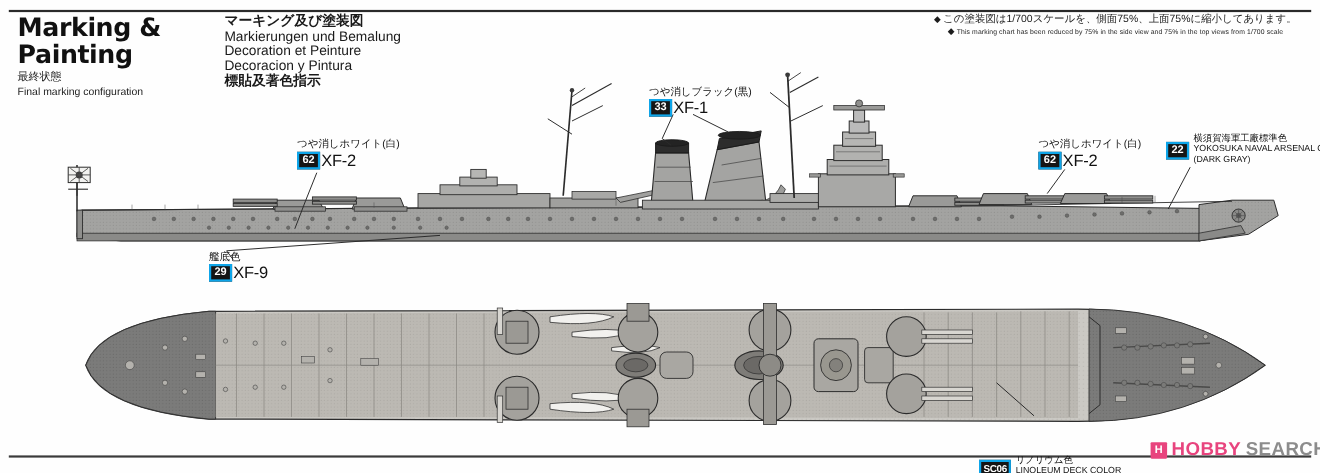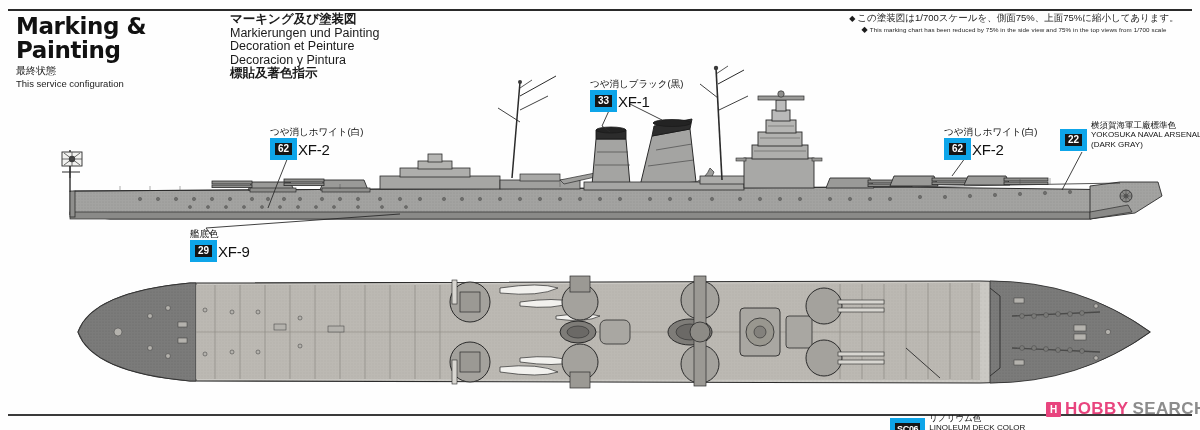--- a/index.html
+++ b/index.html
@@ -54,21 +54,21 @@
     color: #222;
   }
   .sub-en {
     font-size: 9.5px;
     line-height: 1.2;
     color: #222;
   }
 
   .lang-list {
     position: absolute;
-    left: 230px;
+    left: 204px;
     top: 13px;
     width: 300px;
   }
   .lang-list div {
     font-size: 12.5px;
     line-height: 13.6px;
     color: #1a1a1a;
     white-space: nowrap;
   }
   .lang-list div.jp { font-weight: bold; font-size: 12.5px; }
@@ -107,21 +107,21 @@
   .chip {
     display: inline-block;
     background: #151515;
     color: #fff;
     font-size: 10px;
     font-weight: bold;
     line-height: 12px;
     padding: 0 2px;
     min-width: 13px;
     text-align: center;
-    border: 5px solid #0ea5e9;
+    border: 2px solid #0ea5e9;
   }
   .chip.wide { font-size: 9px; letter-spacing: -0.3px; padding: 0 2px; }
   .paintname {
     font-size: 15px;
     line-height: 15px;
     color: #111;
     letter-spacing: -0.2px;
   }
   .callout.two-col { display: flex; align-items: flex-start; gap: 4px; }
   .callout .txt-jp2 {
@@ -158,26 +158,26 @@
 <body>
 
 <div id="sheet">
 
   <div class="rule top"></div>
   <div class="rule bottom"></div>
 
   <div class="title-block">
     <div class="main-title">Marking &amp; Painting</div>
     <div class="sub-jp">最終状態</div>
-    <div class="sub-en">This service configuration</div>
+    <div class="sub-en">Final marking configuration</div>
   </div>
 
   <div class="lang-list">
     <div class="jp">マーキング及び塗装図</div>
-    <div>Markierungen und Painting</div>
+    <div>Markierungen und Bemalung</div>
     <div>Decoration et Peinture</div>
     <div>Decoracion y Pintura</div>
     <div class="jp">標貼及著色指示</div>
   </div>
 
   <div class="notice">
     <span class="line jp"><span class="dia">◆</span><span>この塗装図は1/700スケールを、側面75%、上面75%に縮小してあります。</span></span>
     <span class="line en"><span class="dia">◆</span><span>This marking chart has been reduced by 75% in the side view and 75% in the top views from 1/700 scale</span></span>
   </div>
 

